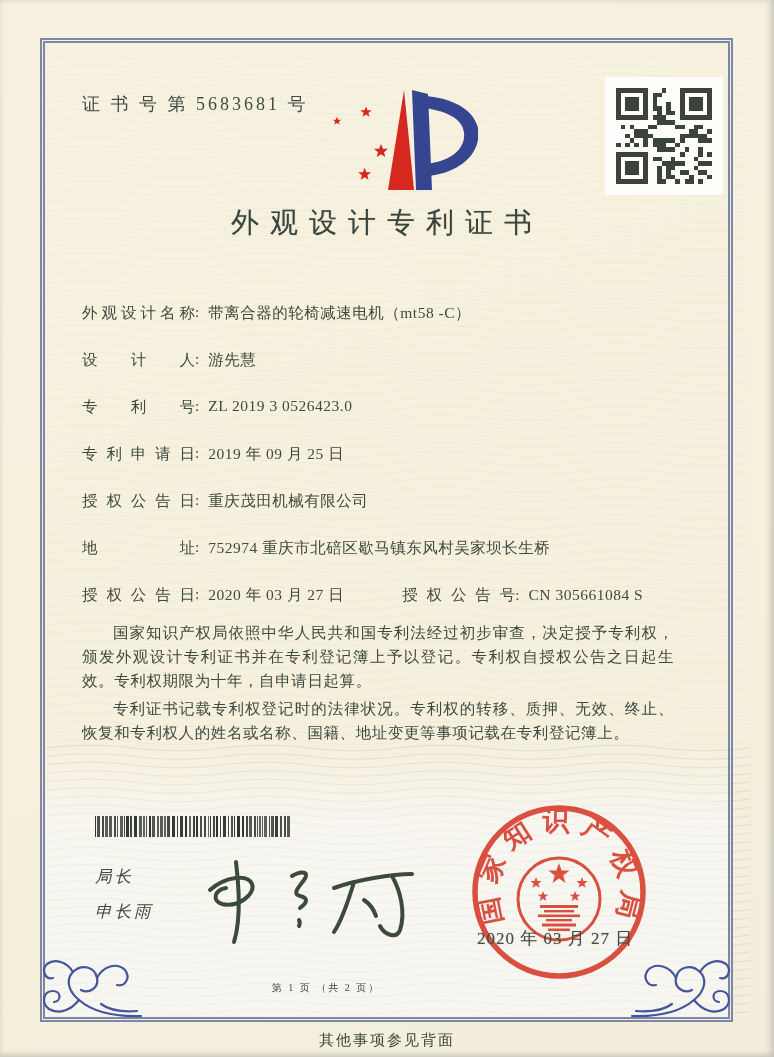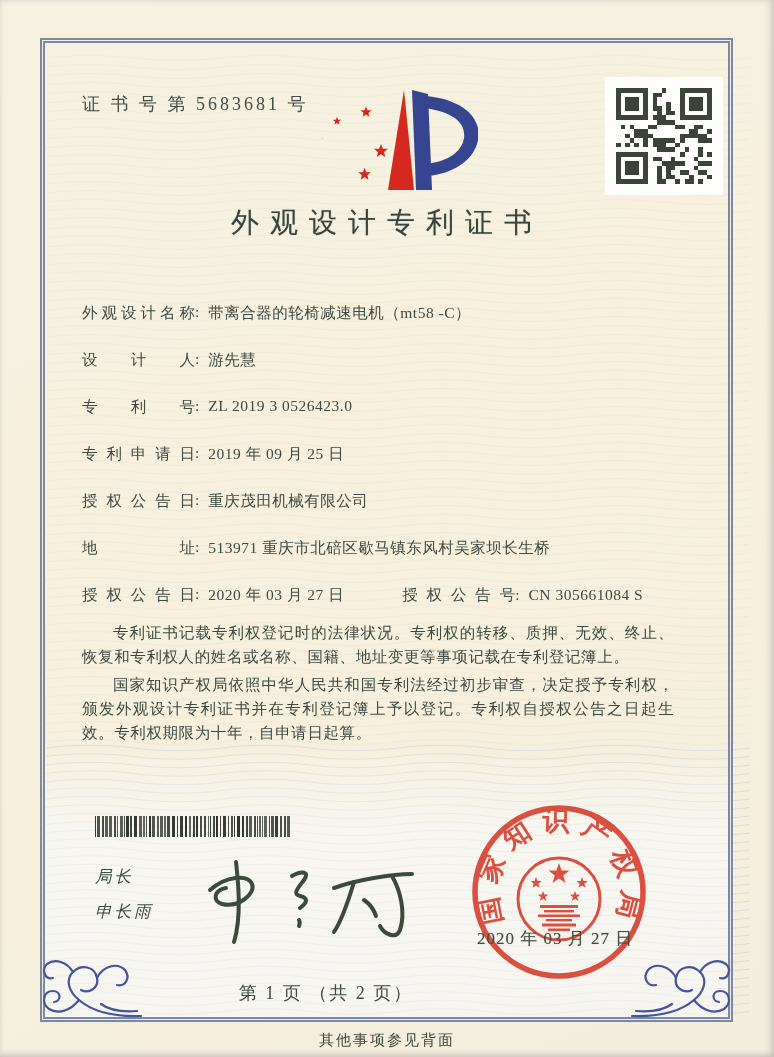--- a/index.html
+++ b/index.html
@@ -56,21 +56,21 @@
   .officer{position:absolute; left:95px; top:866px; font-size:16.5px; letter-spacing:3px; color:#3c4840;}
   .officer div{margin-bottom:13px;font-style:italic;}
   .signature{position:absolute; left:196px; top:846px; width:240px; height:104px;}
   .seal{position:absolute; left:468px; top:801px; width:182px; height:182px;}
   .seal-date{
     position:absolute; left:477px; top:927px; width:180px; font-size:17px;
     color:#424d3f; letter-spacing:1px; text-shadow:0 0 1px rgba(66,77,63,.4);
   }
   .page-info{
     position:absolute; left:0; top:981px; width:652px; text-align:center;
-    font-size:18px; letter-spacing:2px; color:#40493f;
+    font-size:10px; letter-spacing:2px; color:#40493f;
   }
   .back-note{
     position:absolute; left:0; top:1031px; width:774px; text-align:center;
     font-size:15px; letter-spacing:2px; color:#3d473d;
   }
   .corner{position:absolute; width:102px; height:68px;}
   .corner.left{left:41px; top:954px;}
   .corner.right{left:630px; top:954px; transform:scaleX(-1);}
 </style>
 </head>
@@ -680,37 +680,37 @@
       <span class="f-value">2019 年 09 月 25 日</span>
     </div>
     <div class="field-row">
       <span class="f-label">授权公告日</span>
         <span class="f-colon">:</span>
       <span class="f-value">重庆茂田机械有限公司</span>
     </div>
     <div class="field-row">
       <span class="f-label">地址</span>
         <span class="f-colon">:</span>
-      <span class="f-value">513971 重庆市北碚区歇马镇东风村吴家坝长生桥</span>
+      <span class="f-value">752974 重庆市北碚区歇马镇东风村吴家坝长生桥</span>
     </div>
     <div class="field-row">
       <span class="f-label">授权公告日</span>
         <span class="f-colon">:</span>
       <span class="f-value">2020 年 03 月 27 日</span>
       <span class="pair2">
         <span class="f-label">授权公告号</span>
           <span class="f-colon">:</span>
         <span class="f-value">CN 305661084 S</span>
       </span>
     </div>
   </div>
 
   <div class="paras">
+    <p>国家知识产权局依照中华人民共和国专利法经过初步审查，决定授予专利权，颁发外观设计专利证书并在专利登记簿上予以登记。专利权自授权公告之日起生效。专利权期限为十年，自申请日起算。</p>
     <p>专利证书记载专利权登记时的法律状况。专利权的转移、质押、无效、终止、恢复和专利权人的姓名或名称、国籍、地址变更等事项记载在专利登记簿上。</p>
-    <p>国家知识产权局依照中华人民共和国专利法经过初步审查，决定授予专利权，颁发外观设计专利证书并在专利登记簿上予以登记。专利权自授权公告之日起生效。专利权期限为十年，自申请日起算。</p>
   </div>
 
   <div class="barcode" id="barcode">
       <i style="width: 1px; margin-right: 1px; opacity: 0.99;"></i>
       <i style="width: 3px; margin-right: 2px; opacity: 0.85;"></i>
       <i style="width: 2px; margin-right: 1px; opacity: 0.89;"></i>
       <i style="width: 3px; margin-right: 1px; opacity: 0.79;"></i>
       <i style="width: 3px; margin-right: 2px; opacity: 0.8;"></i>
       <i style="width: 2px; margin-right: 1px; opacity: 0.88;"></i>
       <i style="width: 1px; margin-right: 2px; opacity: 0.81;"></i>

